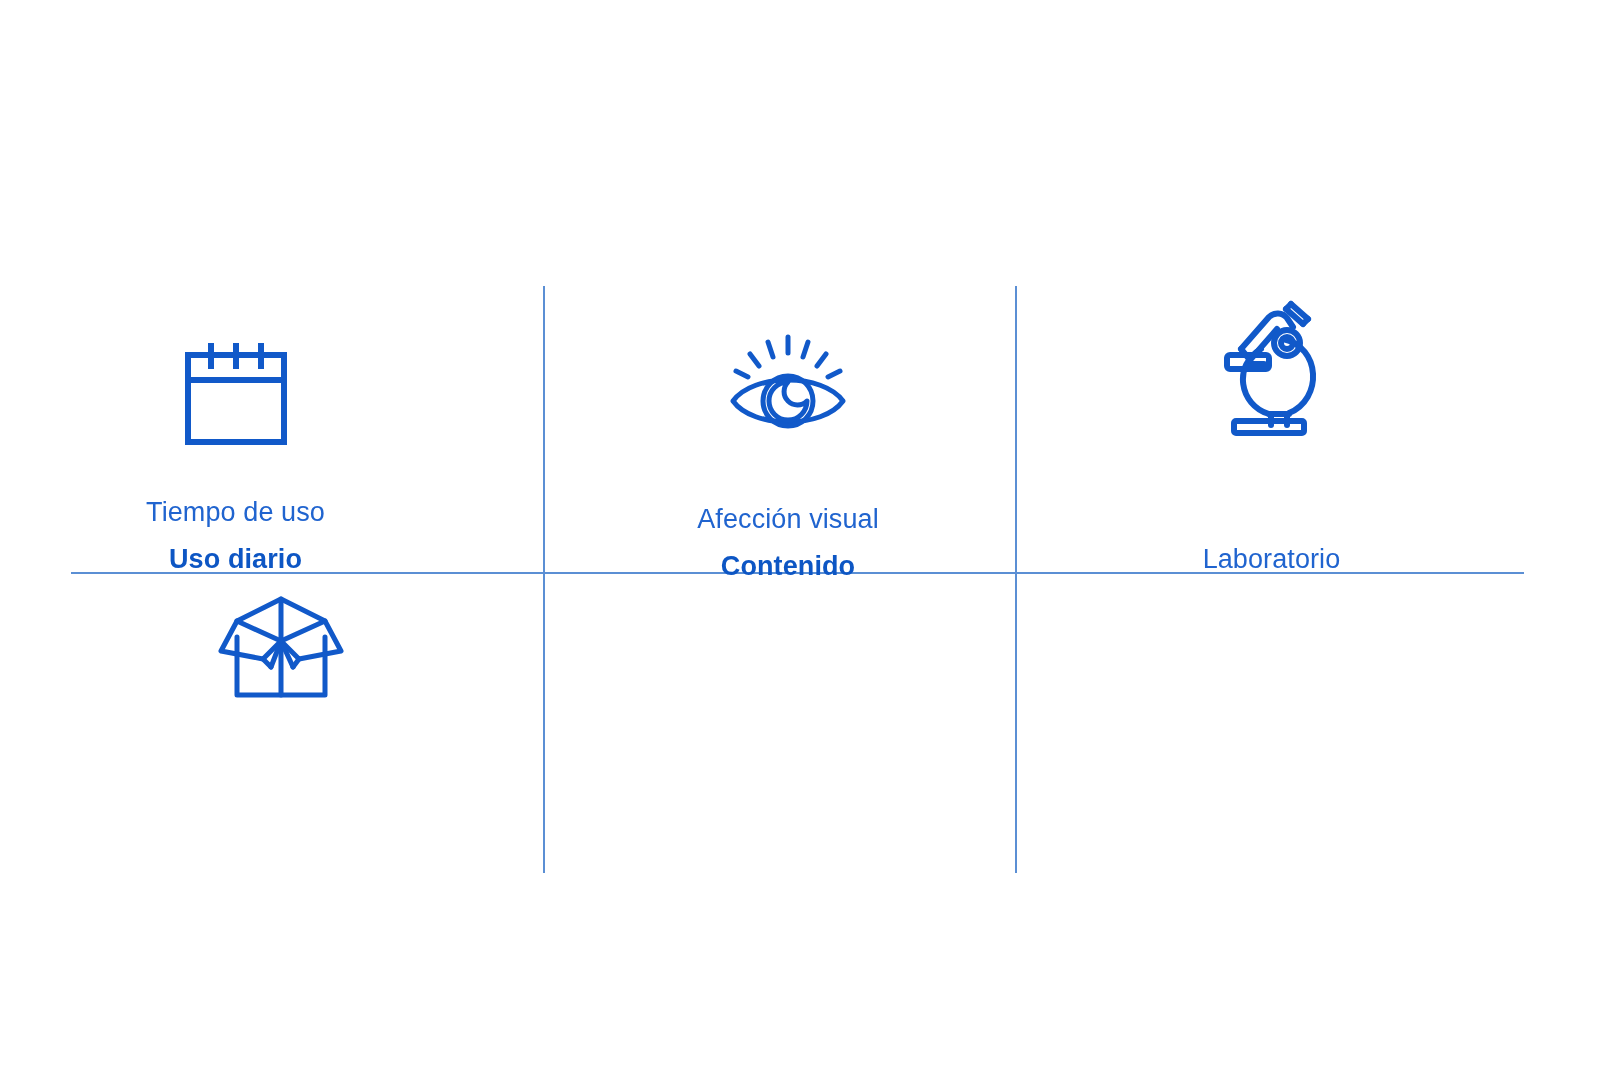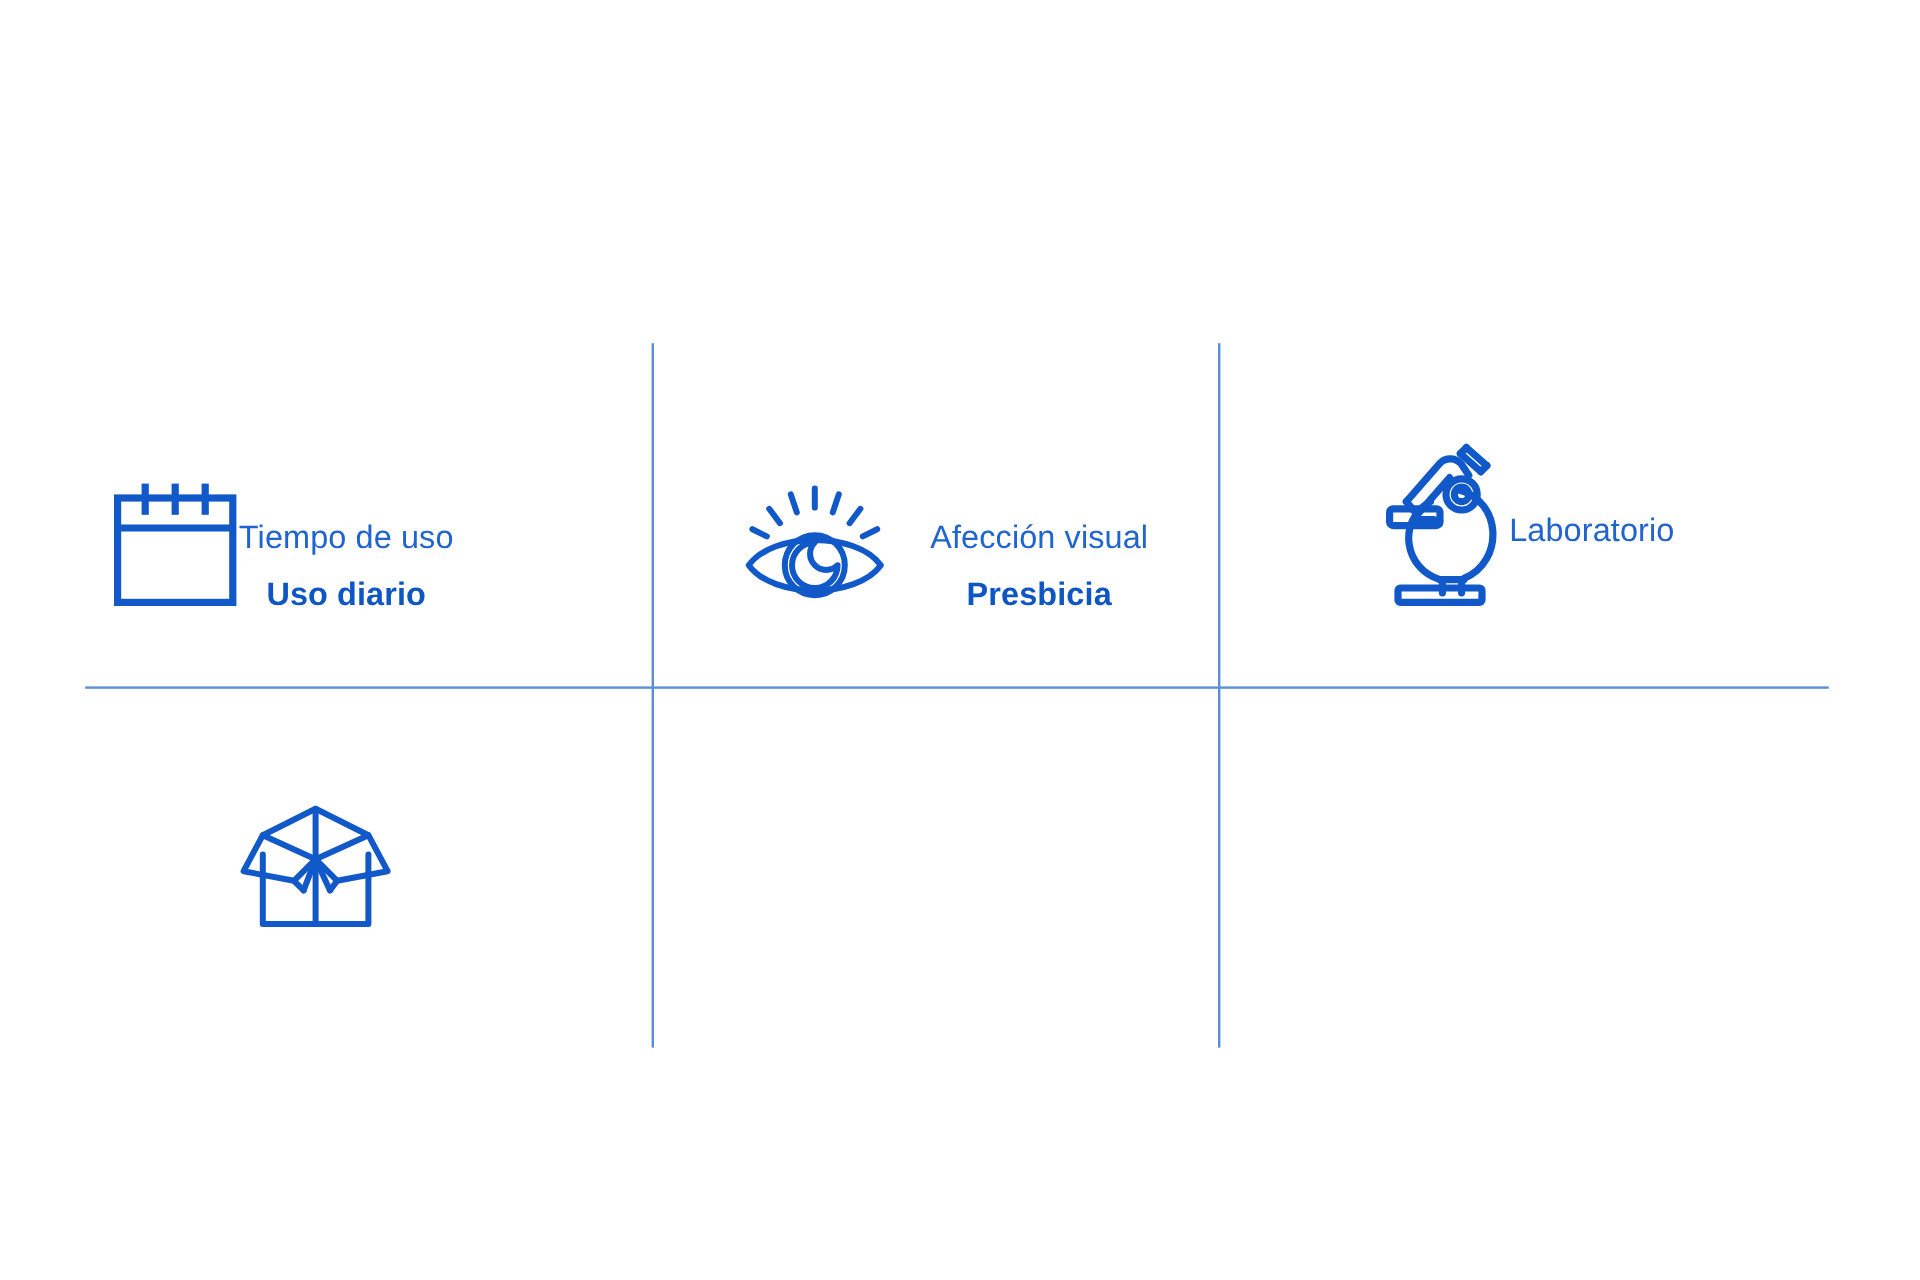--- a/index.html
+++ b/index.html
@@ -50,23 +50,23 @@
     width: 1600px;
     height: 587px;
     display: grid;
     grid-template-columns: 543px 472px 585px;
     grid-template-rows: 287px 300px;
   }
 
   .cell {
     position: relative;
     display: flex;
-    flex-direction: row;
+    flex-direction: column;
     align-items: center;
-    justify-content: center;
+    justify-content: space-between;
     box-sizing: border-box;
   }
   .cell.r1 { padding-top: 47px; }
   .cell.r2 { }
 
   .cell.c1 { padding-right: 72px; }
   .cell.c3 { padding-left: 18px; gap: 36px; }
 
   .icon-wrap {
     display: flex;
@@ -148,21 +148,21 @@
 
           <path d="M5 68 C25 40 95 40 115 68 C95 96 25 96 5 68 Z"></path>
 
           <circle cx="60" cy="68" r="25"></circle>
 
           <path d="M60 49 a19 19 0 1 0 19 19 a11 11 0 1 1 -19 -19 Z"></path>
         </svg>
       </div>
       <div class="labels">
         <span class="label-title">Afección visual</span>
-        <span class="label-value">Presbicia</span>
+        <span class="label-value">Contenido</span>
       </div>
     </div>
 
     <div class="cell r2 c1">
       <div class="icon-wrap">
         <svg width="110" height="148" viewBox="0 0 110 148" fill="none" stroke="#1159c9" stroke-width="6" stroke-linecap="round" stroke-linejoin="round">
 
           <path d="M66 52 C104 60 106 112 72 126"></path>
           <path d="M44 62 C16 78 22 118 52 127"></path>
 

